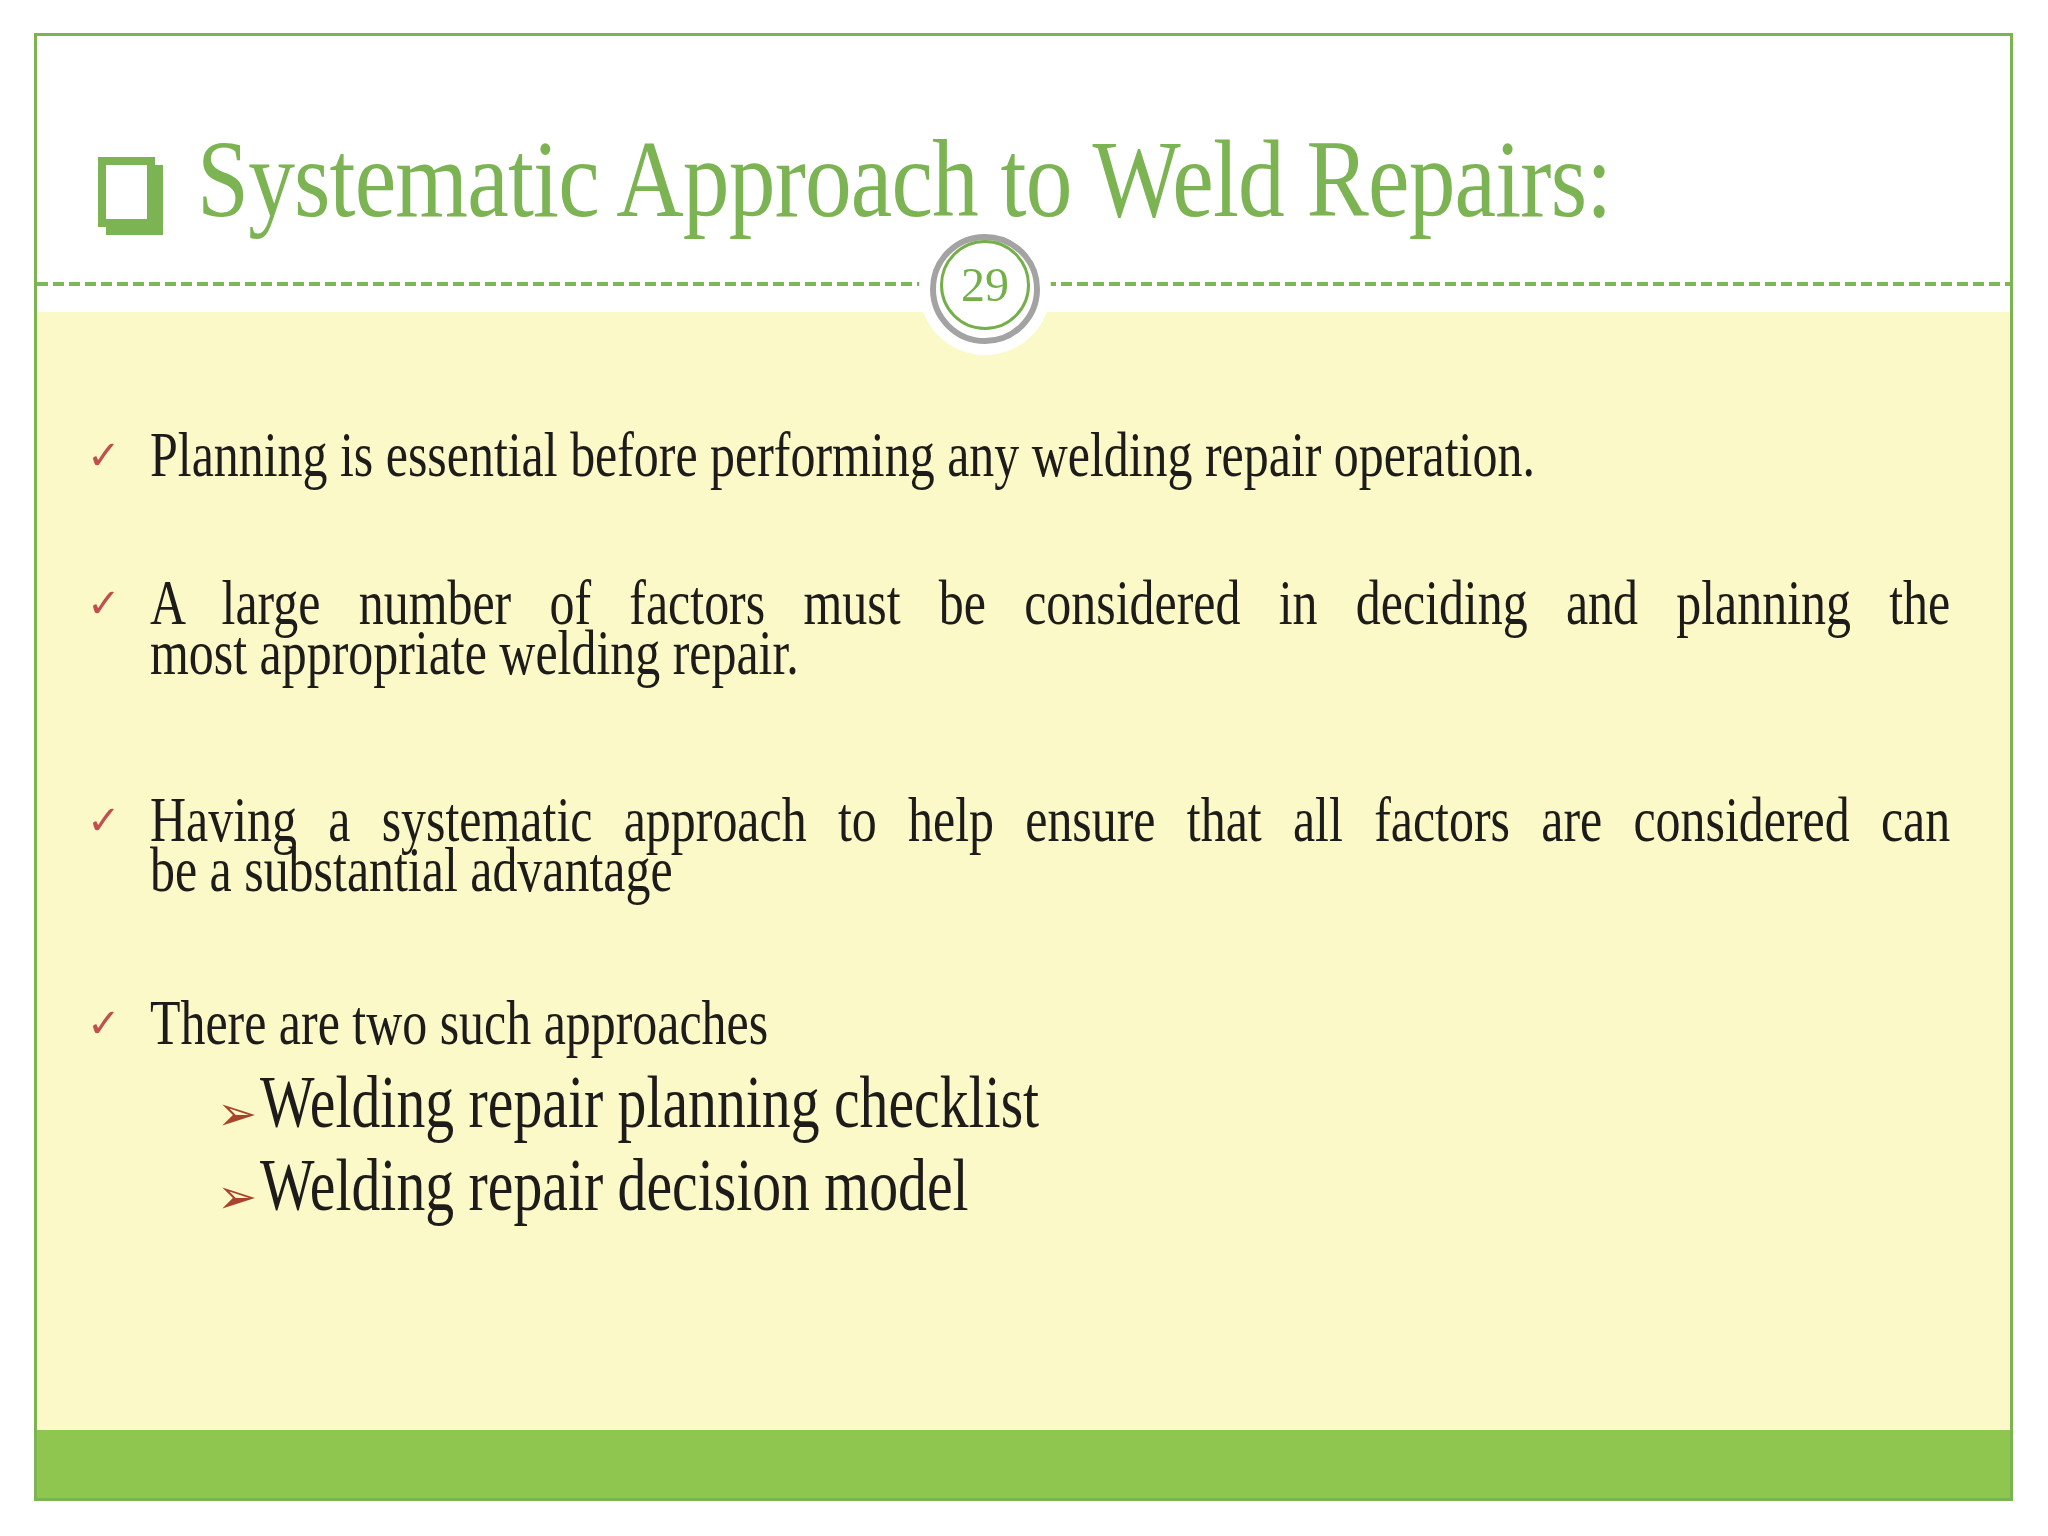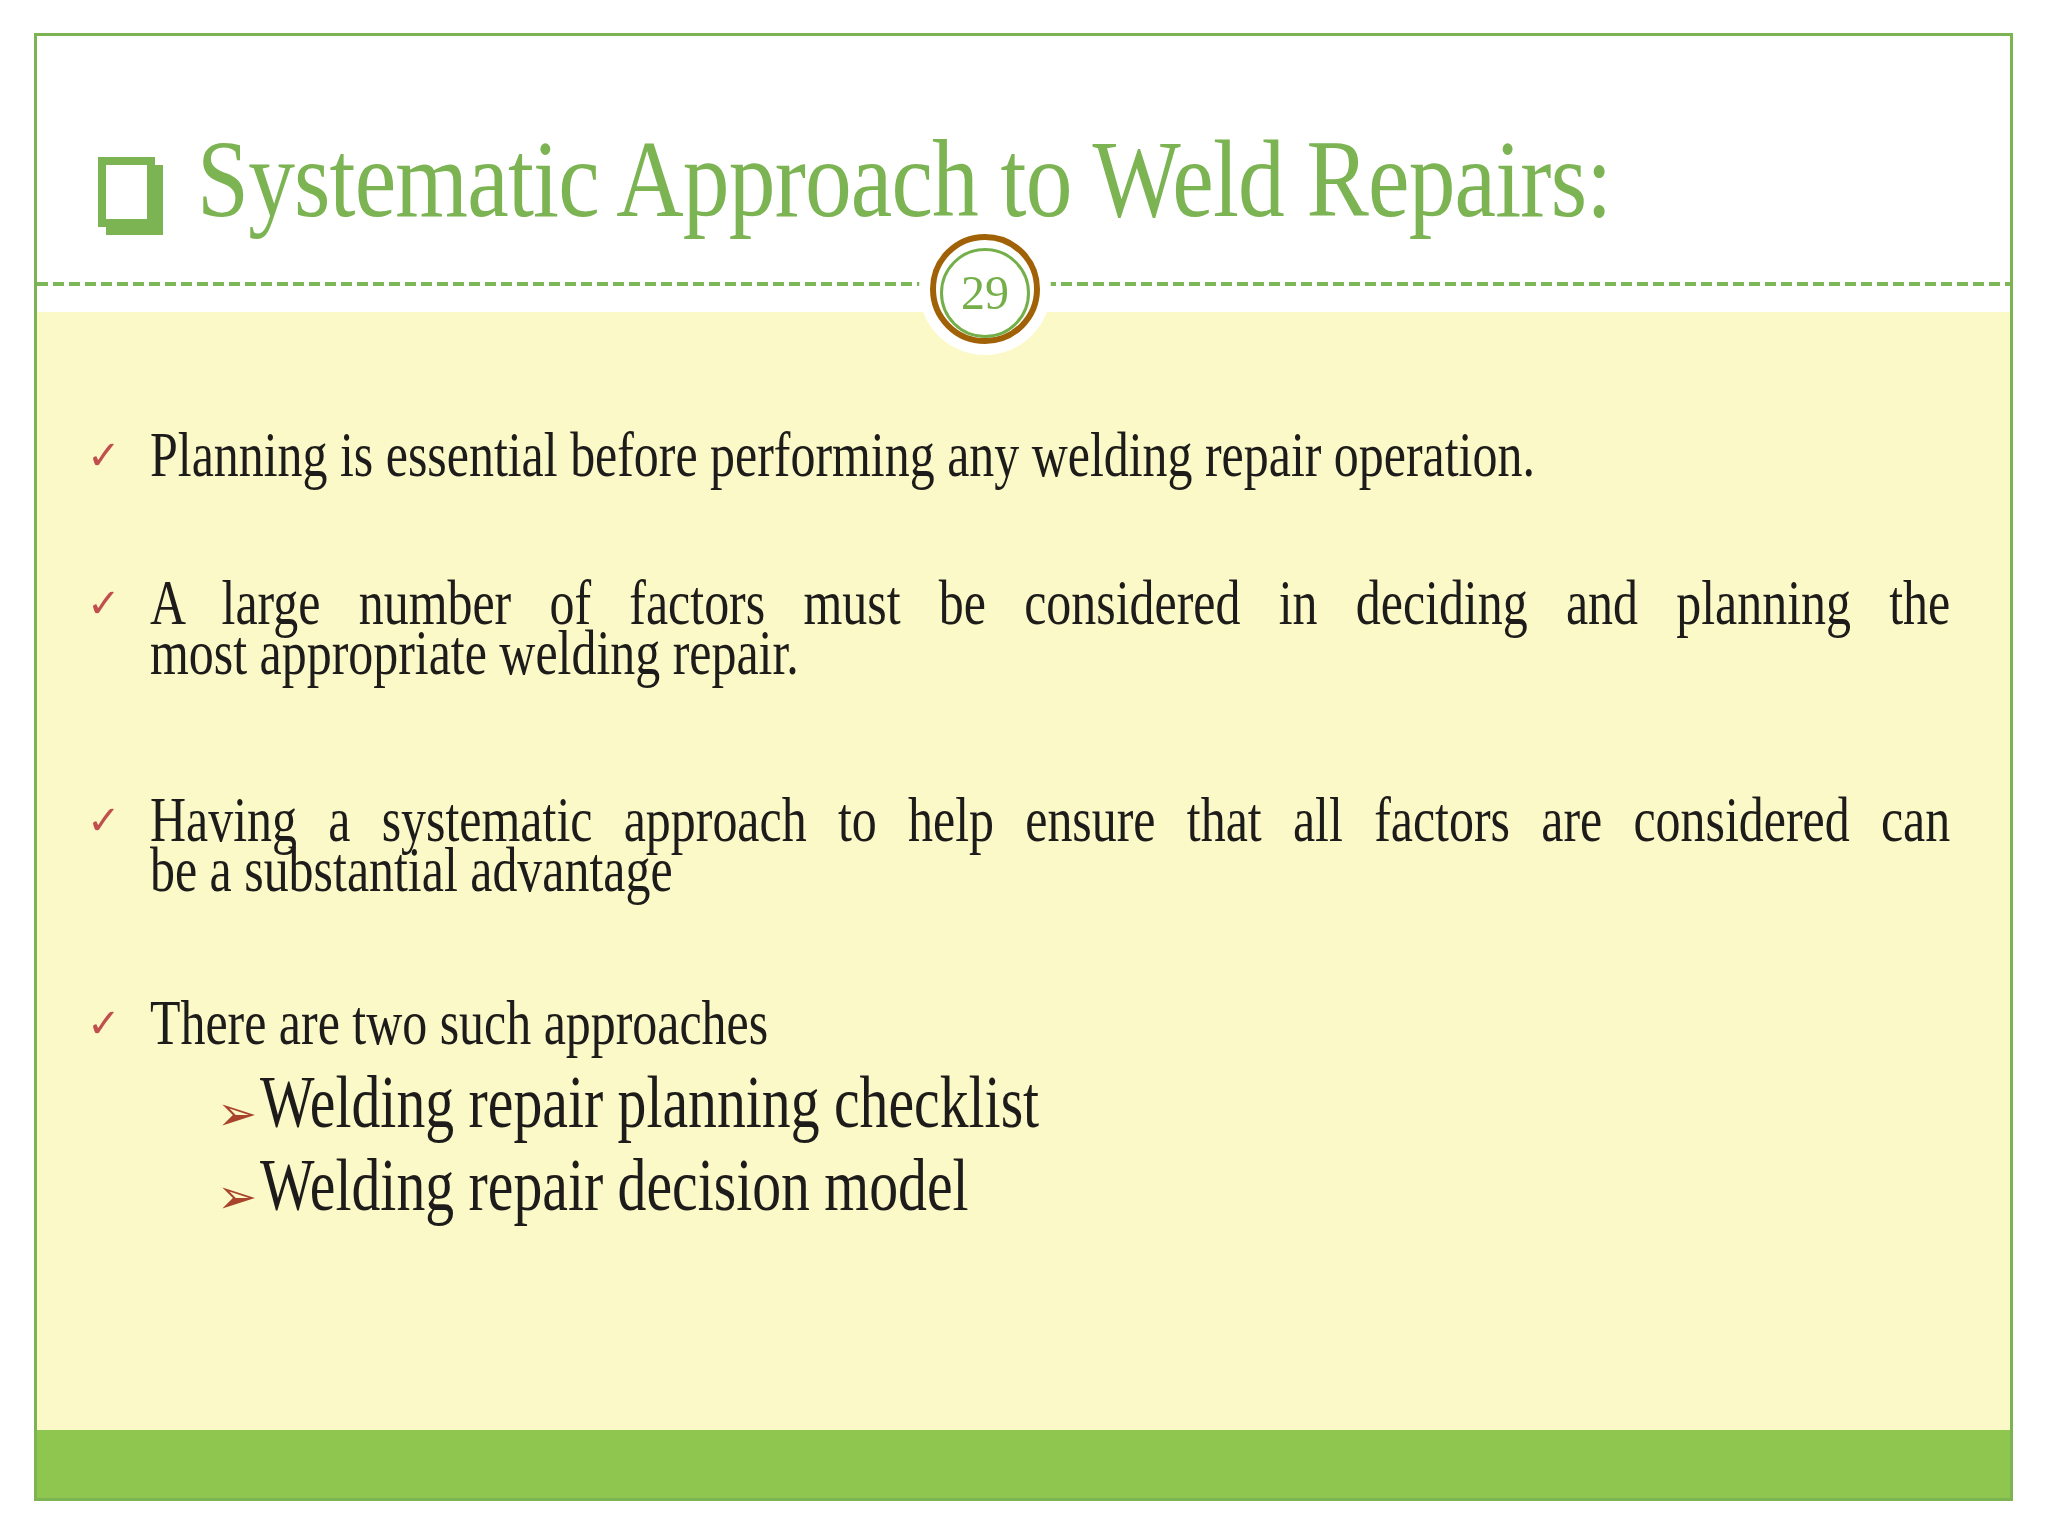--- a/index.html
+++ b/index.html
@@ -44,22 +44,22 @@
   
   .footer { position:absolute; left:0; top:1394px; width:100%; height:68px; background:#8ec64f; }
 
   
   .badge {
     position:absolute; left:882px; top:187px; width:132px; height:132px;
     background:#ffffff; border-radius:50%;
     display:flex; align-items:center; justify-content:center; z-index:6;
   }
   .ring-outer {
-    width:98px; height:98px; border:6px solid #a16207; border-radius:50%;
-    display:flex; align-items:flex-end; justify-content:center;
+    width:98px; height:98px; border:6px solid #a3a3a3; border-radius:50%;
+    display:flex; align-items:flex-start; justify-content:center;
   }
   .ring-inner {
     width:84px; height:84px; border:3px solid #74af4a; border-radius:50%;
     display:flex; align-items:center; justify-content:center;
   }
   .badge-num { font-size:48px; color:#74af4a; line-height:1; }
 
   
   .bullet { position:absolute; left:0; width:100%; z-index:3; }
   .check {

